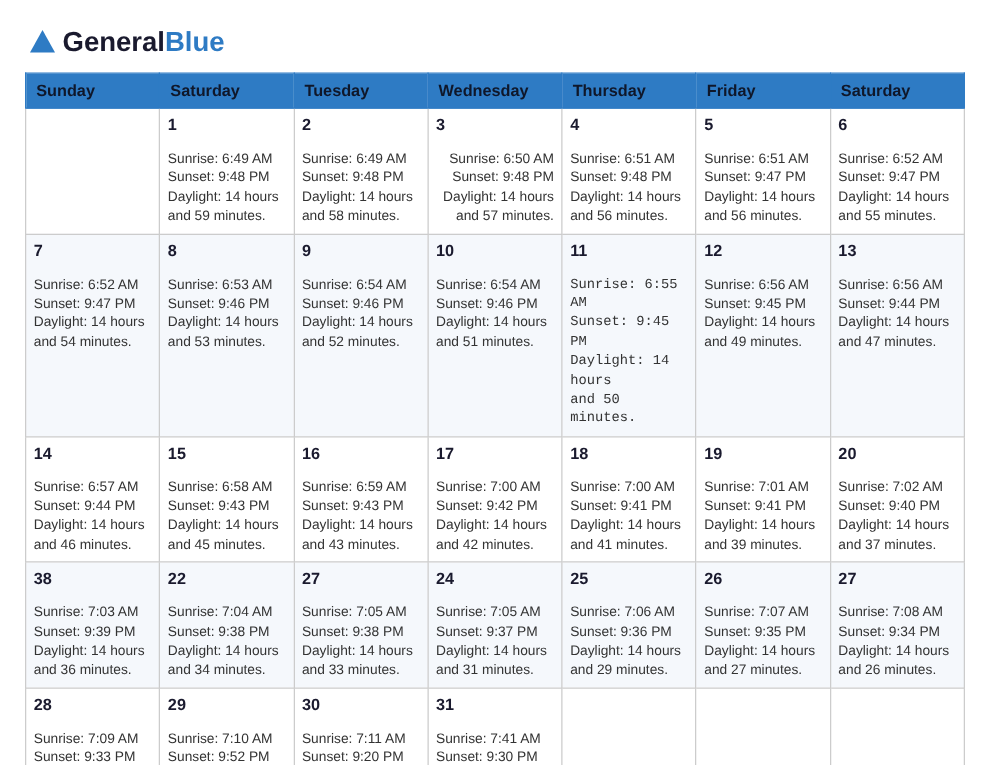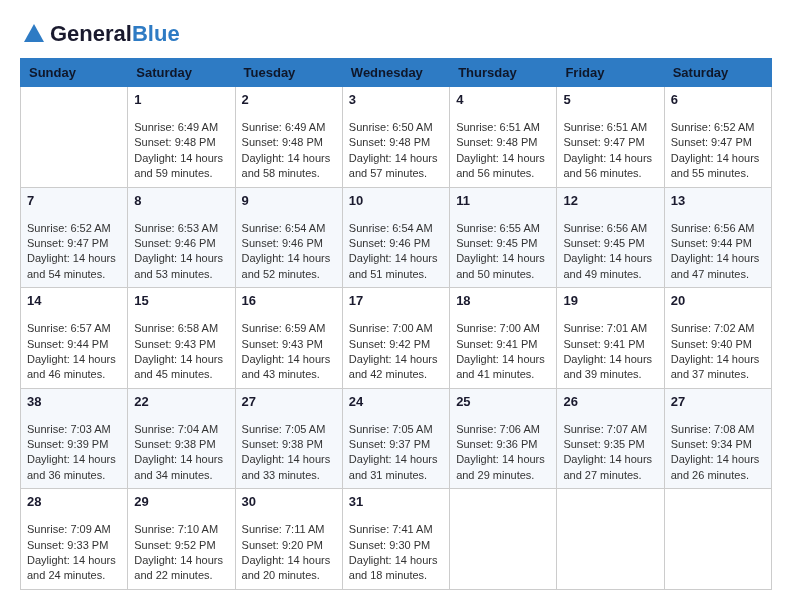--- a/index.html
+++ b/index.html
@@ -135,21 +135,21 @@
         </td>
         <td>
           <div class="day-number">2</div>
           <div class="day-info" style="white-space: pre-line;">Sunrise: 6:49 AM
 Sunset: 9:48 PM
 Daylight: 14 hours
 and 58 minutes.</div>
         </td>
         <td>
           <div class="day-number">3</div>
-          <div class="day-info" style="white-space: pre-line;">Sunrise: 6:50 AM
+          <div class="day-info" style="white-space: pre-line; text-align: right;">Sunrise: 6:50 AM
 Sunset: 9:48 PM
 Daylight: 14 hours
 and 57 minutes.</div>
         </td>
         <td>
           <div class="day-number">4</div>
           <div class="day-info" style="white-space: pre-line;">Sunrise: 6:51 AM
 Sunset: 9:48 PM
 Daylight: 14 hours
 and 56 minutes.</div>
@@ -193,21 +193,21 @@
         </td>
         <td>
           <div class="day-number">10</div>
           <div class="day-info" style="white-space: pre-line;">Sunrise: 6:54 AM
 Sunset: 9:46 PM
 Daylight: 14 hours
 and 51 minutes.</div>
         </td>
         <td>
           <div class="day-number">11</div>
-          <div class="day-info" style="white-space: pre-line;">Sunrise: 6:55 AM
+          <div class="day-info" style="white-space: pre-line; font-family: Liberation Mono, monospace;">Sunrise: 6:55 AM
 Sunset: 9:45 PM
 Daylight: 14 hours
 and 50 minutes.</div>
         </td>
         <td>
           <div class="day-number">12</div>
           <div class="day-info" style="white-space: pre-line;">Sunrise: 6:56 AM
 Sunset: 9:45 PM
 Daylight: 14 hours
 and 49 minutes.</div>

